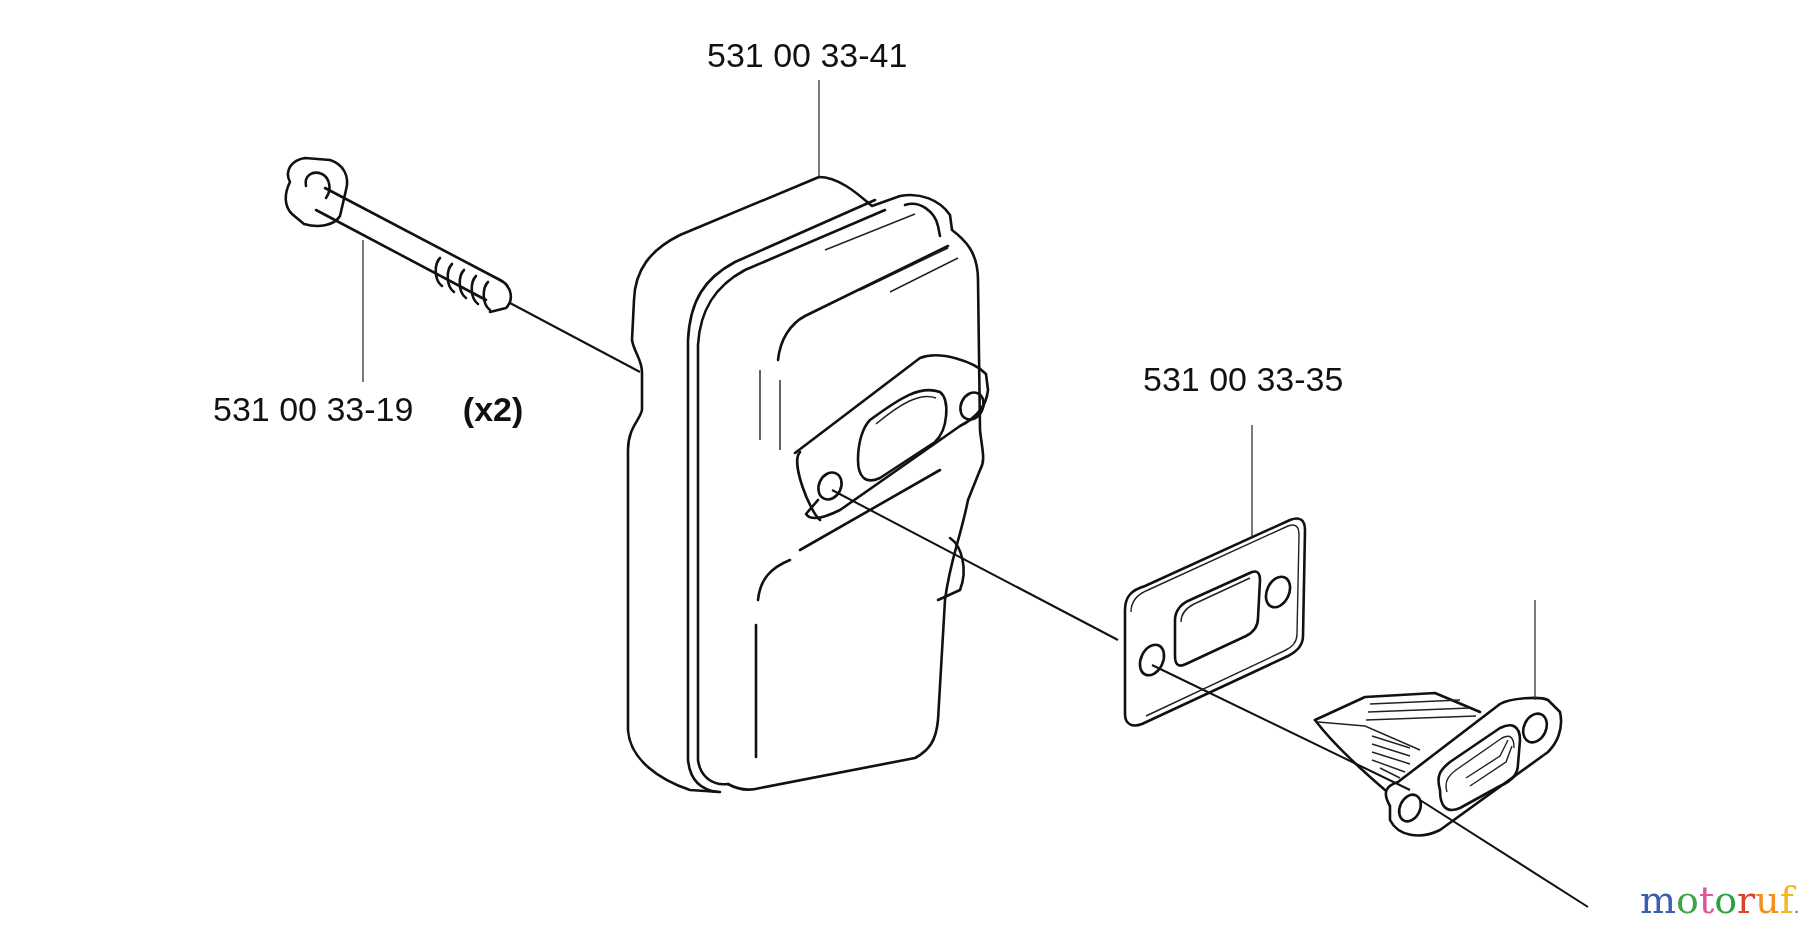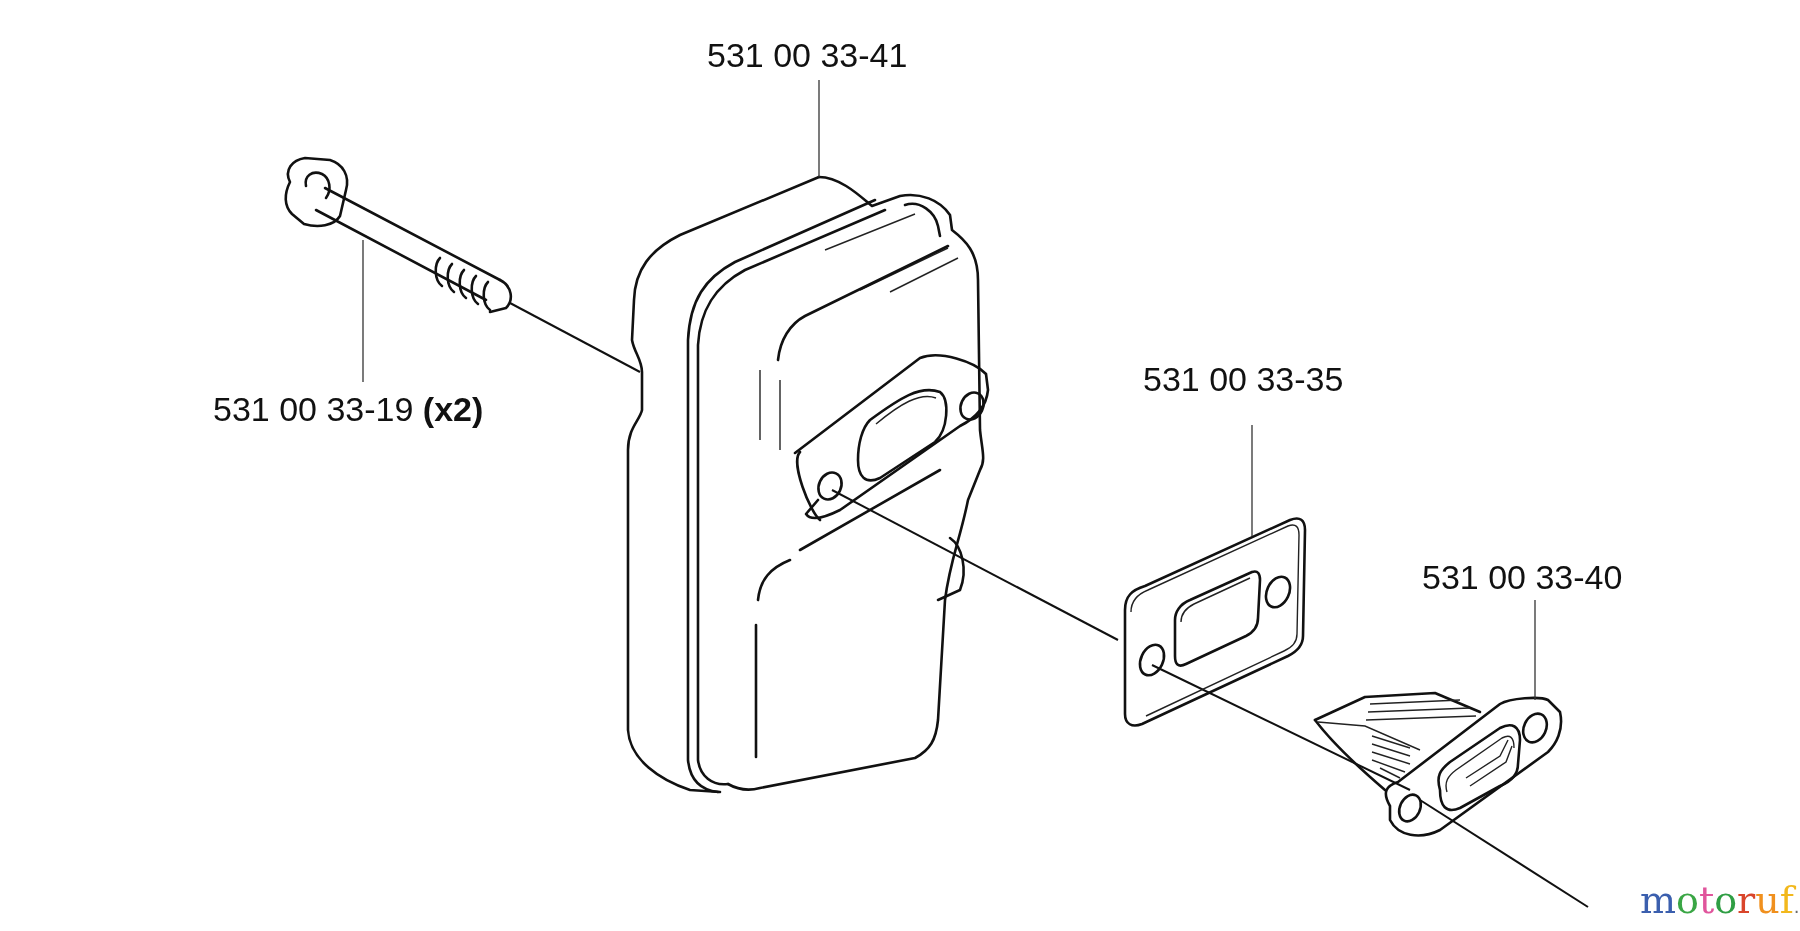--- a/index.html
+++ b/index.html
@@ -1,21 +1,21 @@
 <!DOCTYPE html>
 <html><head>
 <meta charset="utf-8">
 <style>
   html, body { margin: 0; padding: 0; background: #ffffff; }
   body { width: 1800px; height: 931px; position: relative; overflow: hidden;
          font-family: "Liberation Sans", sans-serif; }
   .canvas { position: absolute; left: 0; top: 0; width: 1800px; height: 931px; }
   .part-label { position: absolute; font-family: "Liberation Sans", sans-serif;
                 font-size: 34px; color: #111; white-space: nowrap; letter-spacing: 0px; }
-  .part-label .qty { font-weight: bold; }
+  .part-label .qty { font-weight: bold; margin-left: 40px; }
   .logo { position: absolute; left: 1640px; top: 878px; font-family: "DejaVu Serif", serif;
           font-size: 38px; white-space: nowrap; }
   .logo .tld { font-size: 18px; color: #6b6b6b; font-family: "DejaVu Sans", sans-serif; }
   svg .ln { fill: none; stroke: #111; stroke-width: 2.6; stroke-linecap: round; stroke-linejoin: round; }
   svg .thin { fill: none; stroke: #222; stroke-width: 1.4; }
   svg .lead { fill: none; stroke: #333; stroke-width: 1.3; }
   svg .axis { fill: none; stroke: #111; stroke-width: 2; }
 </style>
 </head>
 <body>
@@ -126,21 +126,18 @@
 
   <div class="part-label" style="left:213px; top:390px;">
     <span>531 00 33-19</span>
     <span class="qty">(x2)</span>
   </div>
 
   <div class="part-label" style="left:1143px; top:360px;">
     <span>531 00 33-35</span>
   </div>
 
-  <div class="part-label" style="left:1422px; top:558px;">
-    <span>531 00 33-40</span>
-  </div>
 
   
   <div class="logo">
     <span style="color:#3b5fae">m</span><span style="color:#3aa645">o</span><span style="color:#e0559c">t</span><span style="color:#2f9e44">o</span><span style="color:#d9452b">r</span><span style="color:#f0901e">u</span><span style="color:#f2b81c">f</span><span class="tld">.de</span>
   </div>
 </div>
 
 </body></html>

